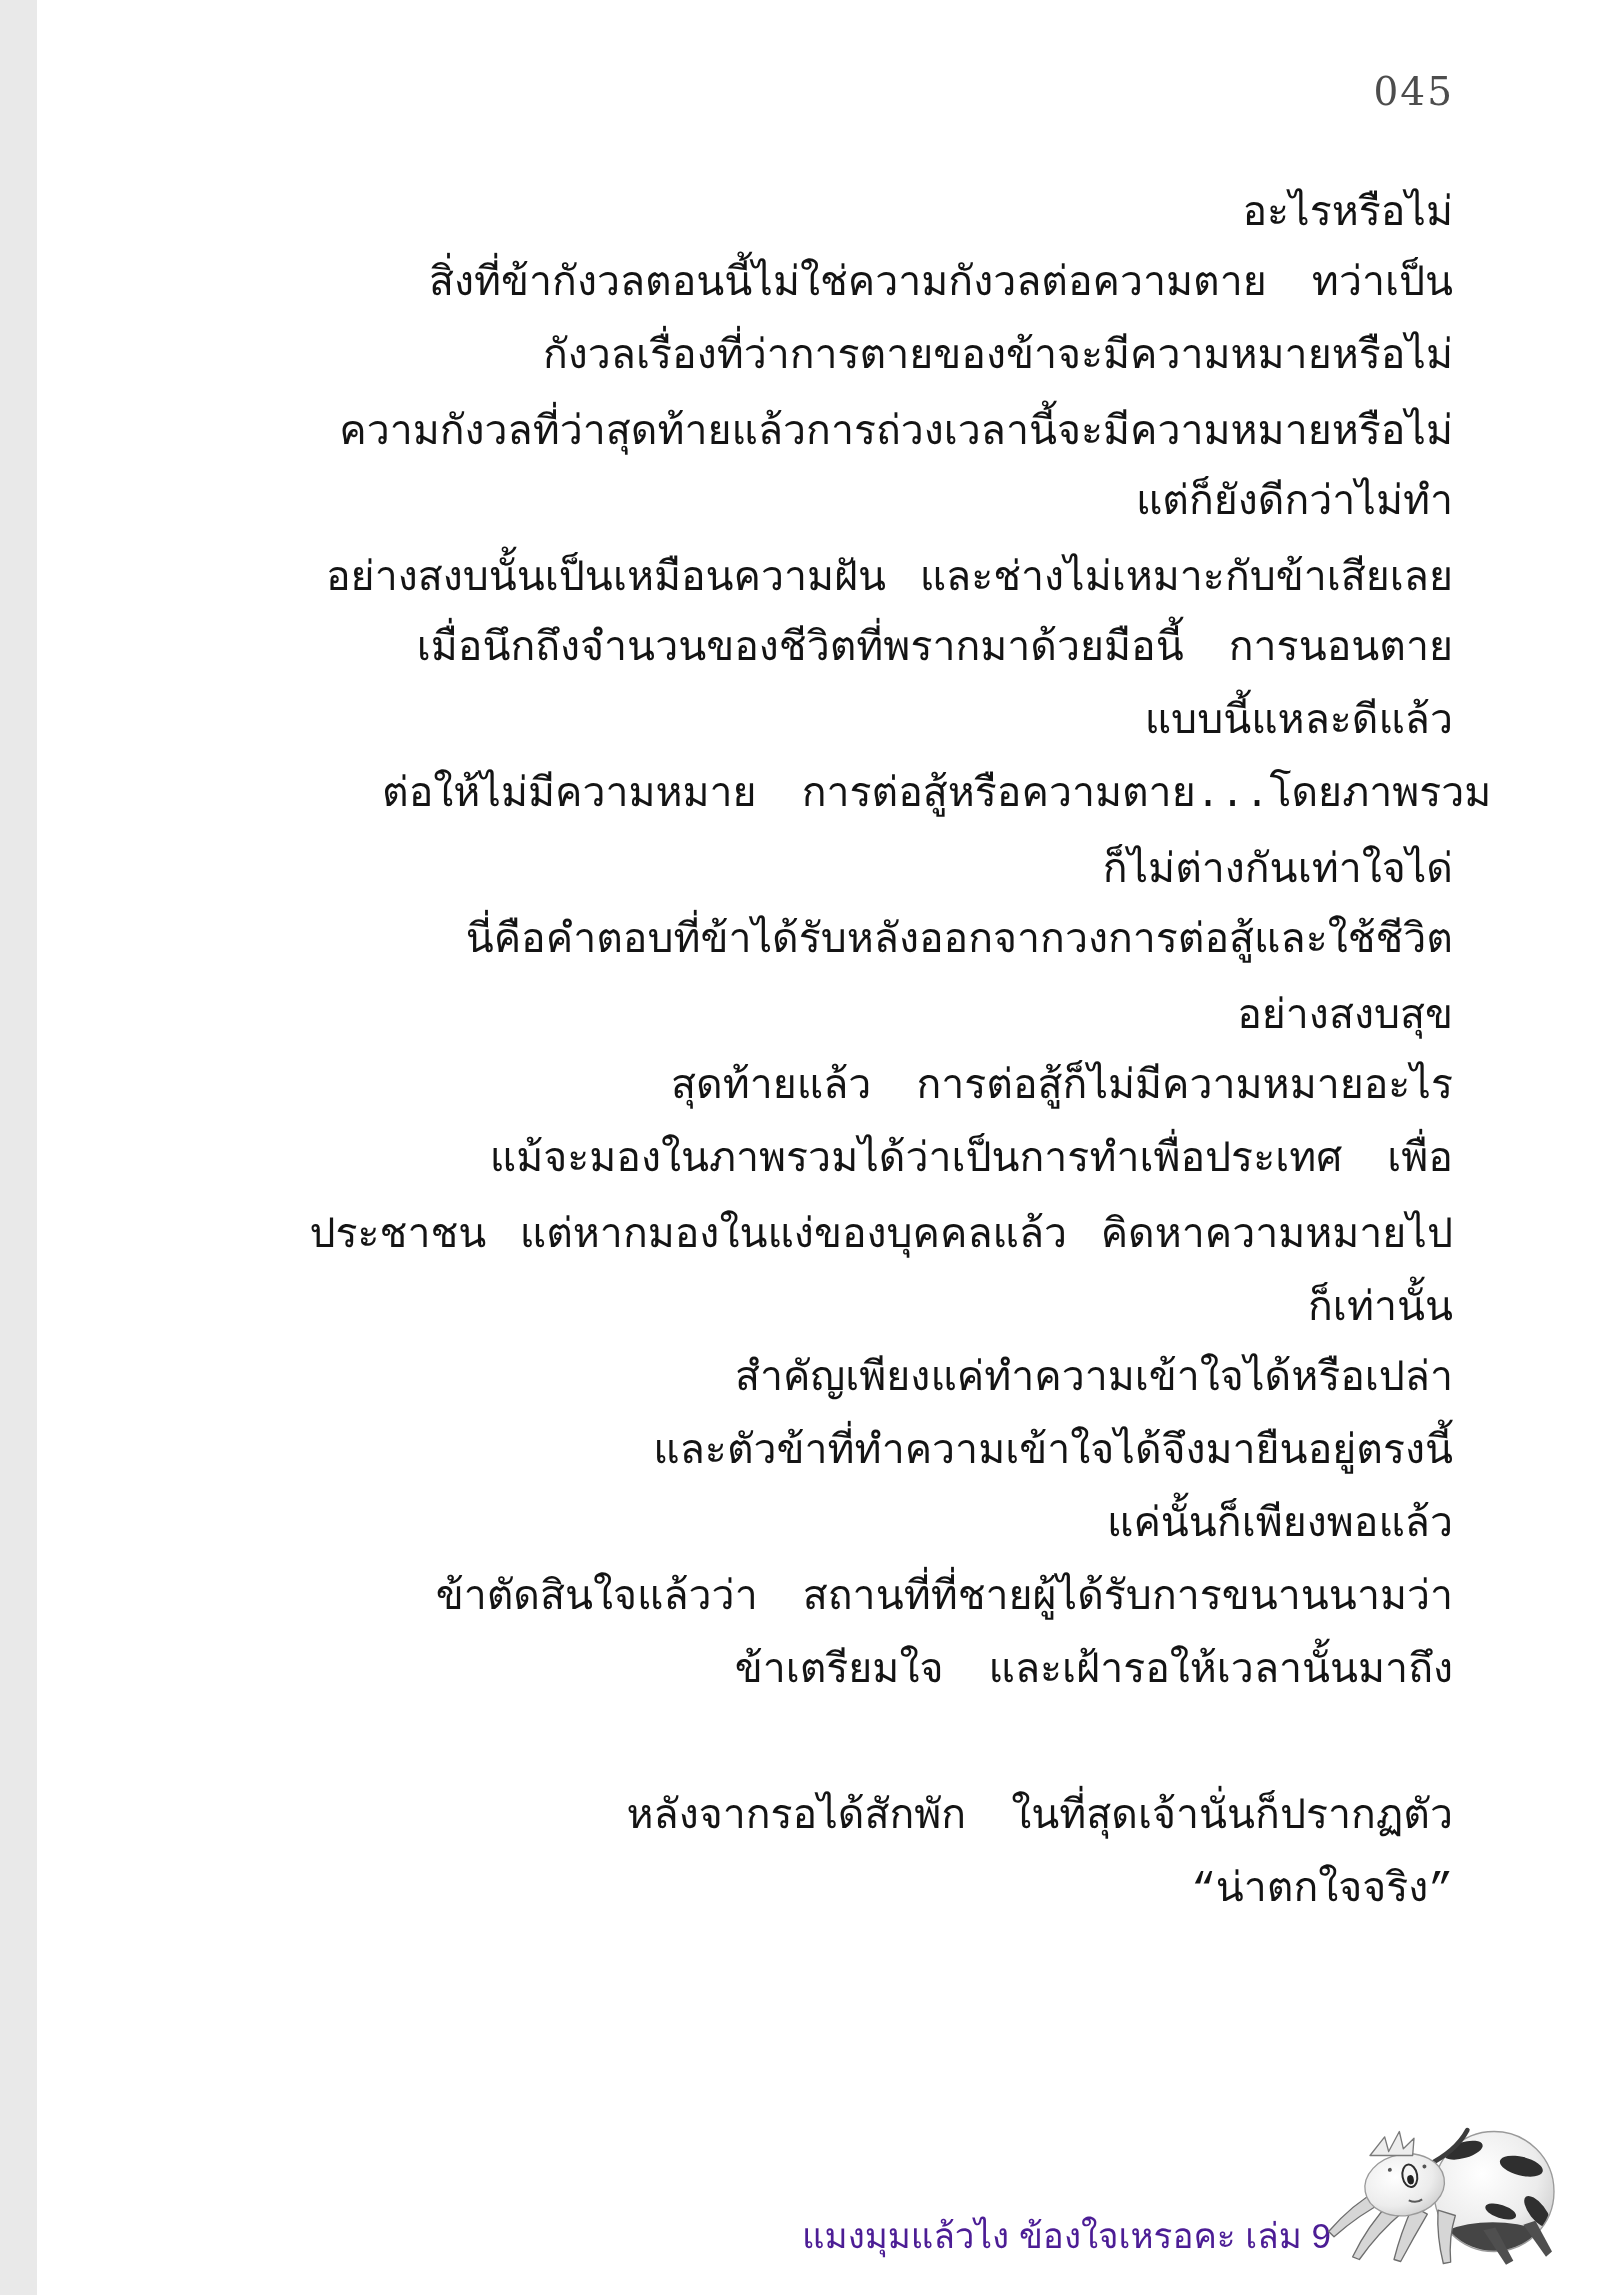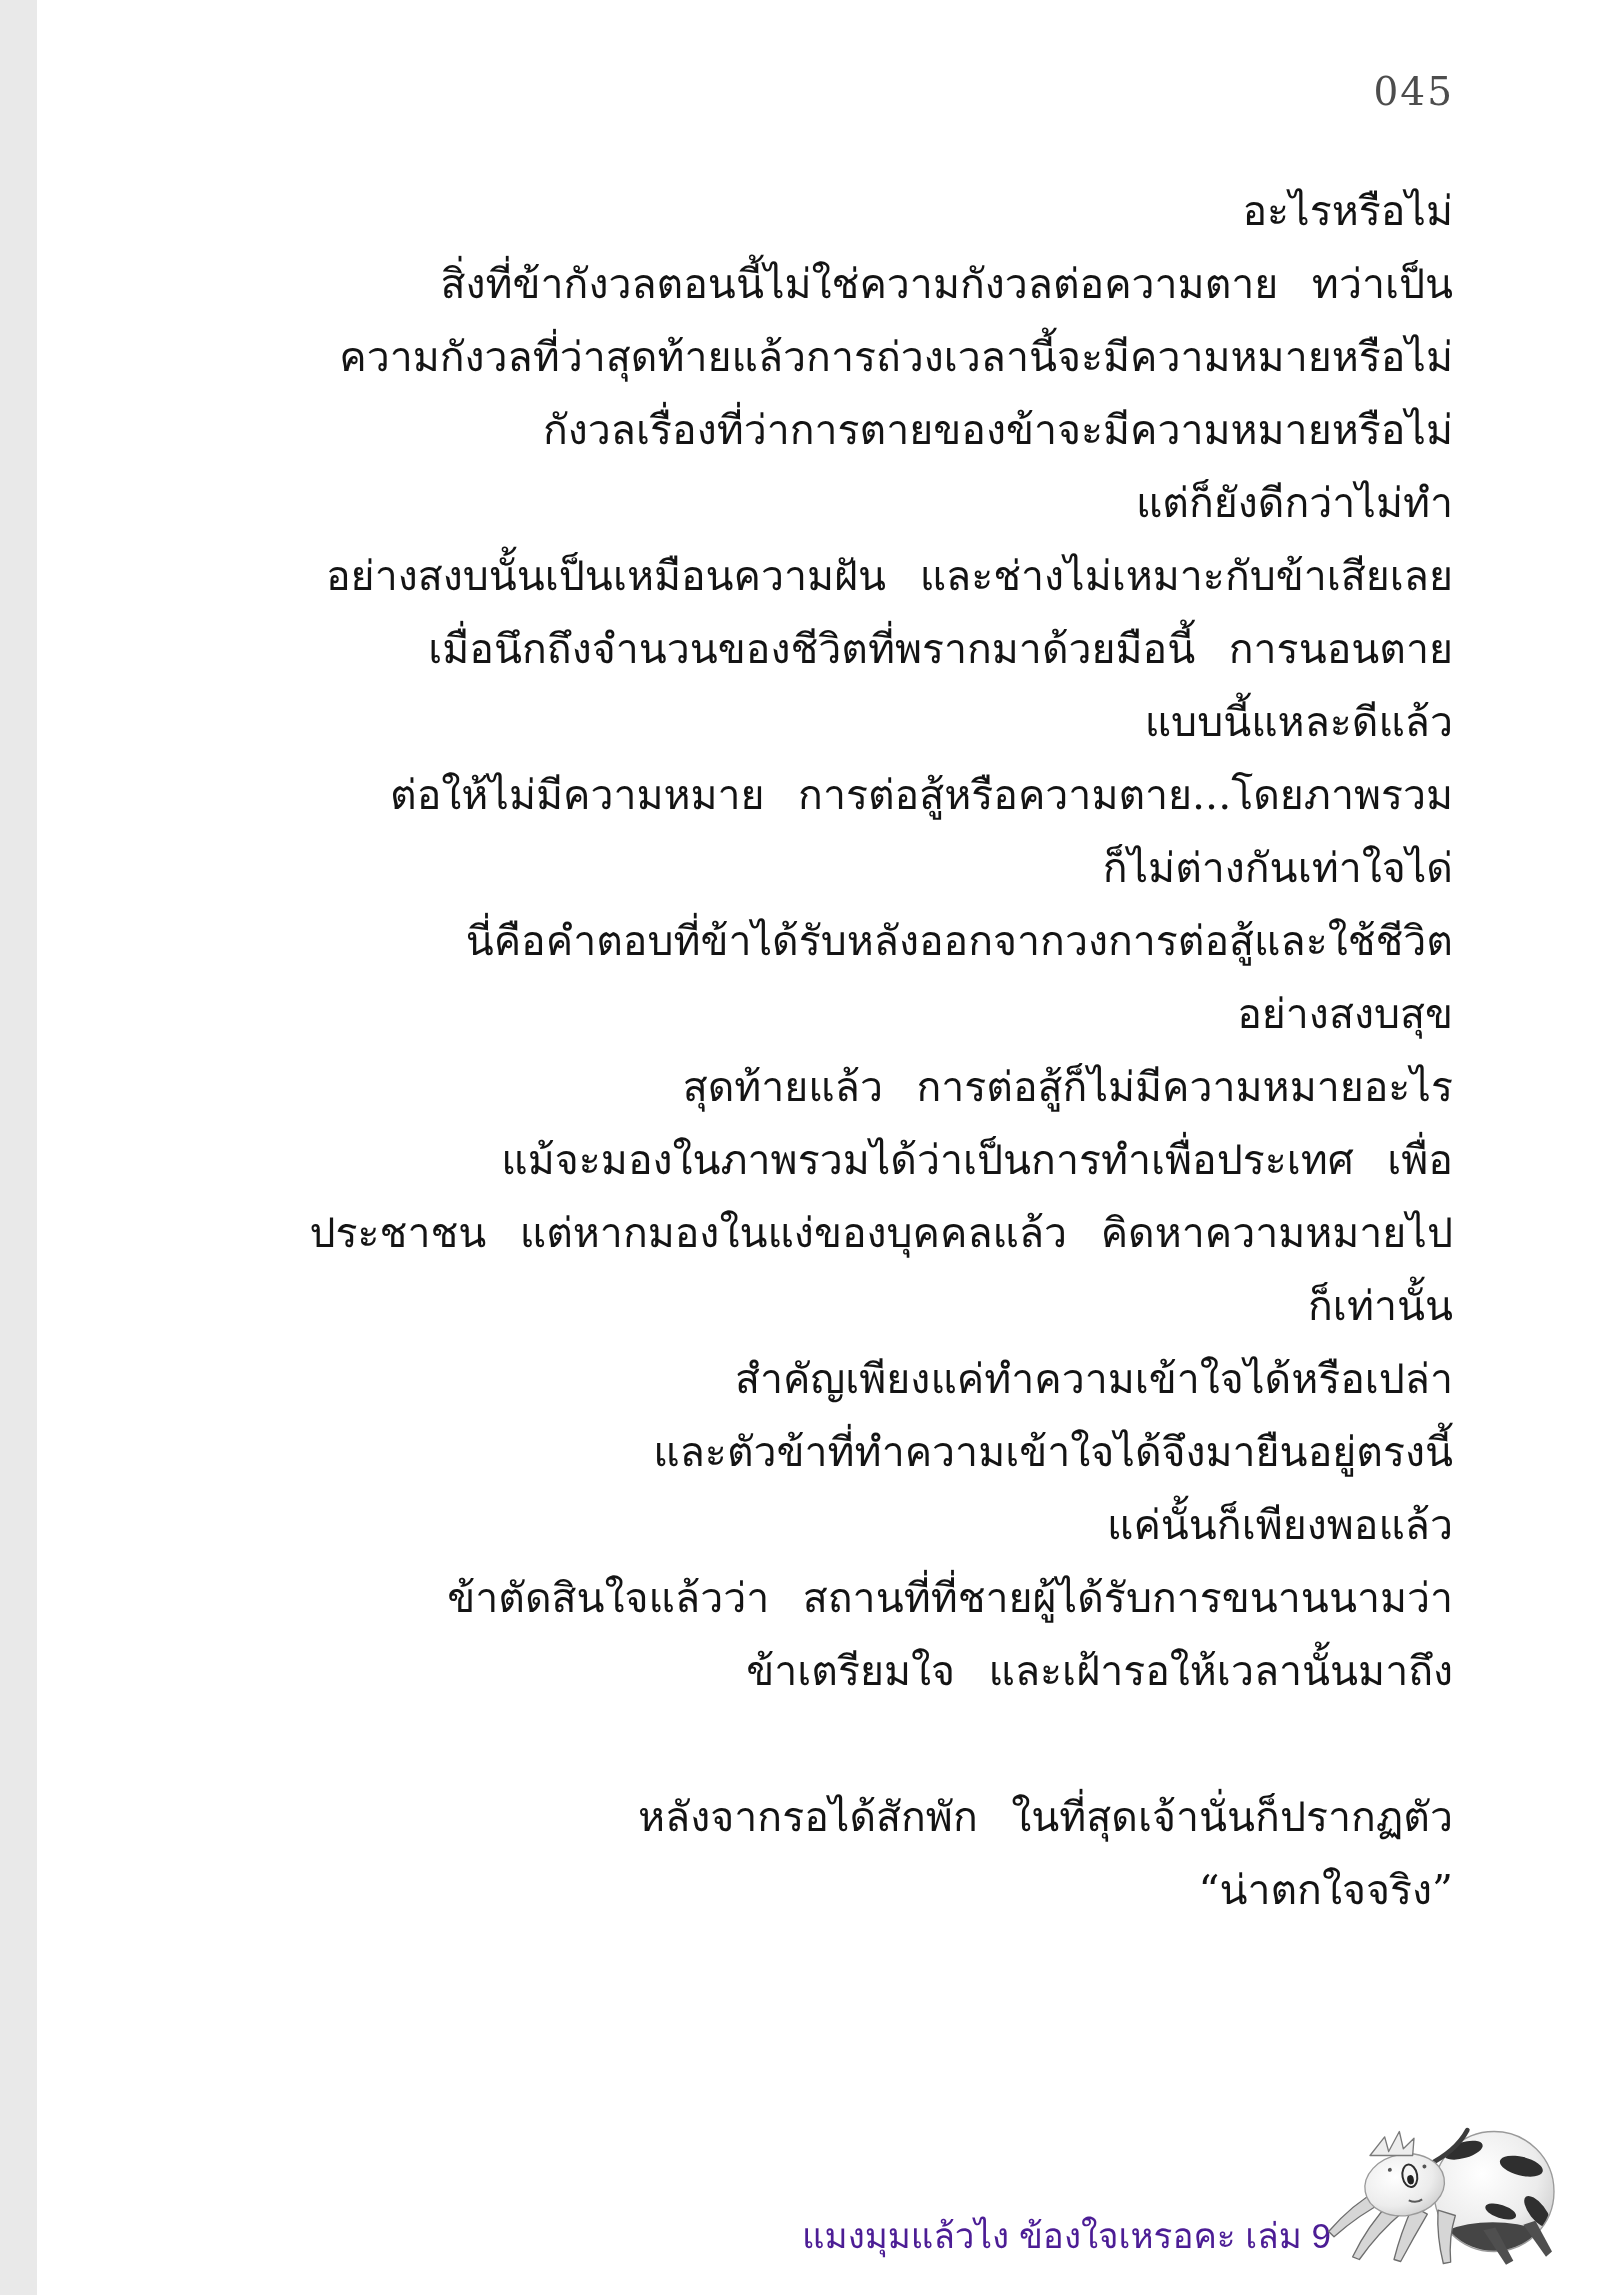--- a/index.html
+++ b/index.html
@@ -29,20 +29,21 @@
     height:73px;
     line-height:73px;
     font-size:41px;
     color:#141414;
     word-spacing:0.5em;
     white-space:nowrap;
     text-align:right;
   }
   .body-text p.line.indent{
     padding-left:138px;
+    font-family:Liberation Mono, monospace;
   }
   .footer-title{
     position:absolute;
     left:765px;top:2210px;
     font-size:35px;
     line-height:52px;
     color:#4c1d95;
     font-family:Liberation Sans, sans-serif;
     white-space:nowrap;
   }
@@ -55,22 +56,22 @@
 </head>
 <body>
 
 <div class="page">
 
   <div class="page-number">045</div>
 
   <main class="body-text">
     <p class="line">อะไรหรือไม่</p>
     <p class="line indent">สิ่งที่ข้ากังวลตอนนี้ไม่ใช่ความกังวลต่อความตาย ทว่าเป็น</p>
+    <p class="line indent">กังวลเรื่องที่ว่าการตายของข้าจะมีความหมายหรือไม่</p>
     <p class="line">ความกังวลที่ว่าสุดท้ายแล้วการถ่วงเวลานี้จะมีความหมายหรือไม่</p>
-    <p class="line indent">กังวลเรื่องที่ว่าการตายของข้าจะมีความหมายหรือไม่</p>
     <p class="line indent">แต่ก็ยังดีกว่าไม่ทำ</p>
     <p class="line">อย่างสงบนั้นเป็นเหมือนความฝัน และช่างไม่เหมาะกับข้าเสียเลย</p>
     <p class="line indent">เมื่อนึกถึงจำนวนของชีวิตที่พรากมาด้วยมือนี้ การนอนตาย</p>
     <p class="line indent">แบบนี้แหละดีแล้ว</p>
     <p class="line indent">ต่อให้ไม่มีความหมาย การต่อสู้หรือความตาย...โดยภาพรวม</p>
     <p class="line">ก็ไม่ต่างกันเท่าใจได่</p>
     <p class="line indent">นี่คือคำตอบที่ข้าได้รับหลังออกจากวงการต่อสู้และใช้ชีวิต</p>
     <p class="line">อย่างสงบสุข</p>
     <p class="line indent">สุดท้ายแล้ว การต่อสู้ก็ไม่มีความหมายอะไร</p>
     <p class="line indent">แม้จะมองในภาพรวมได้ว่าเป็นการทำเพื่อประเทศ เพื่อ</p>

